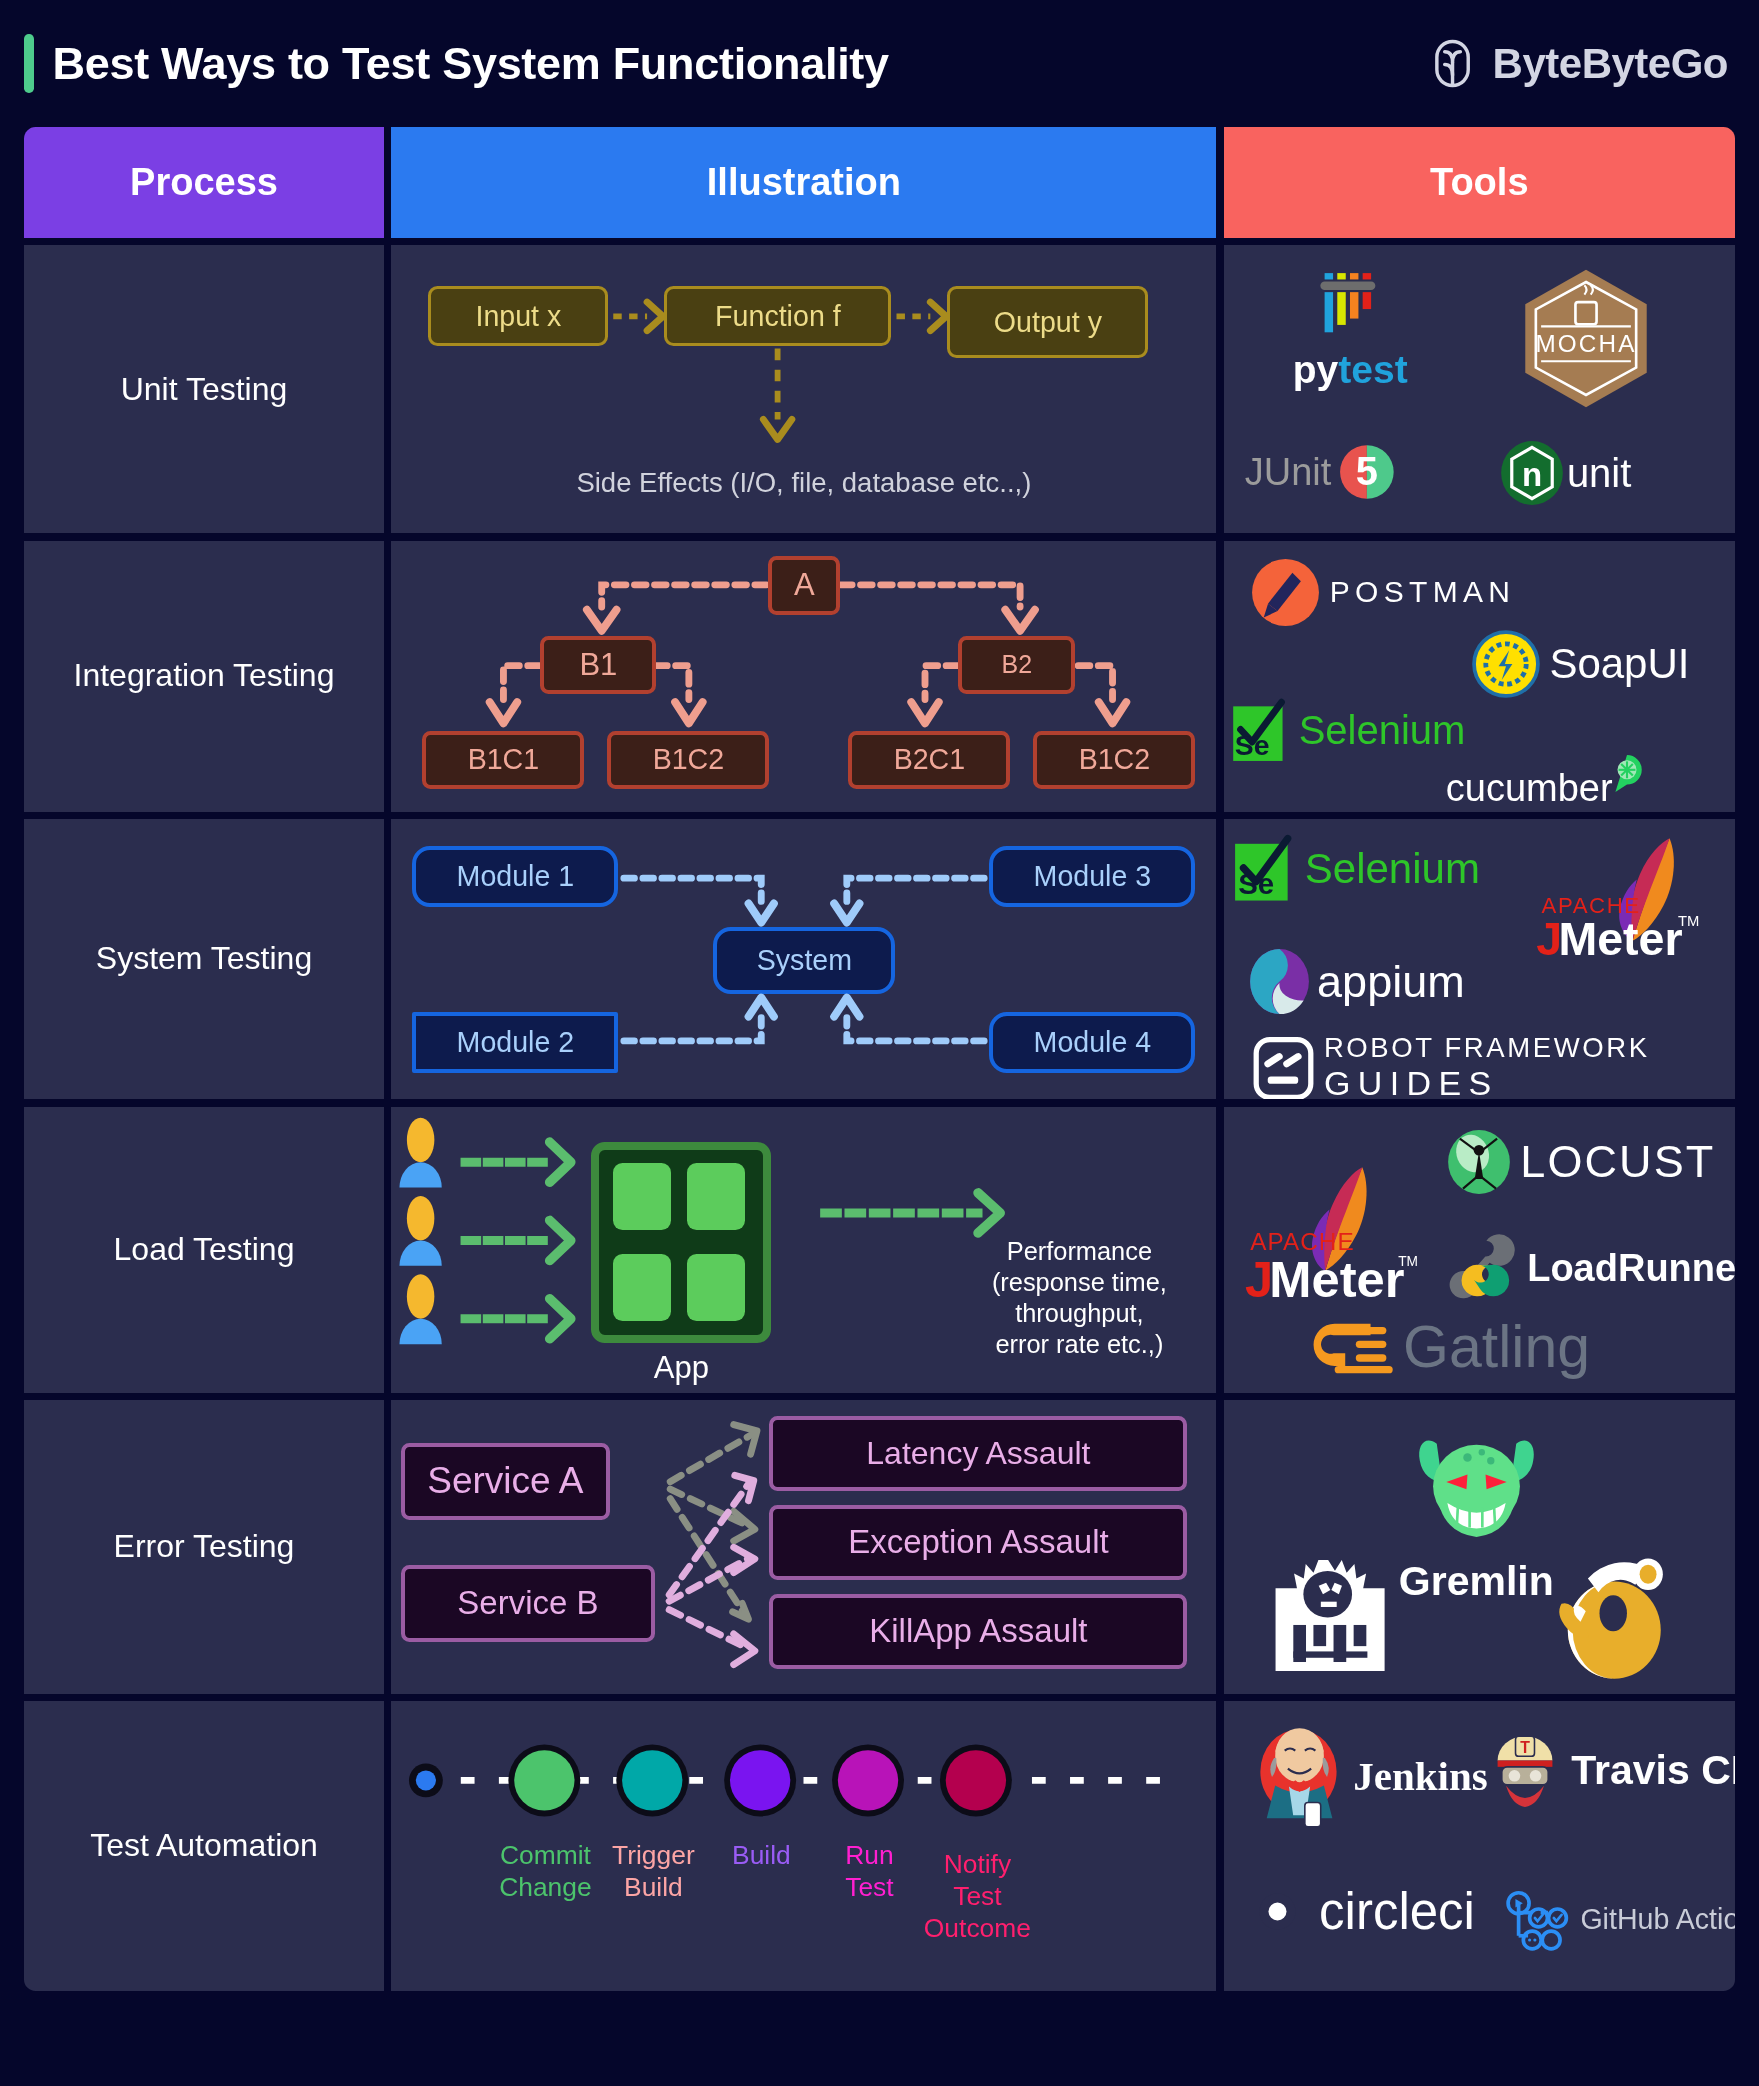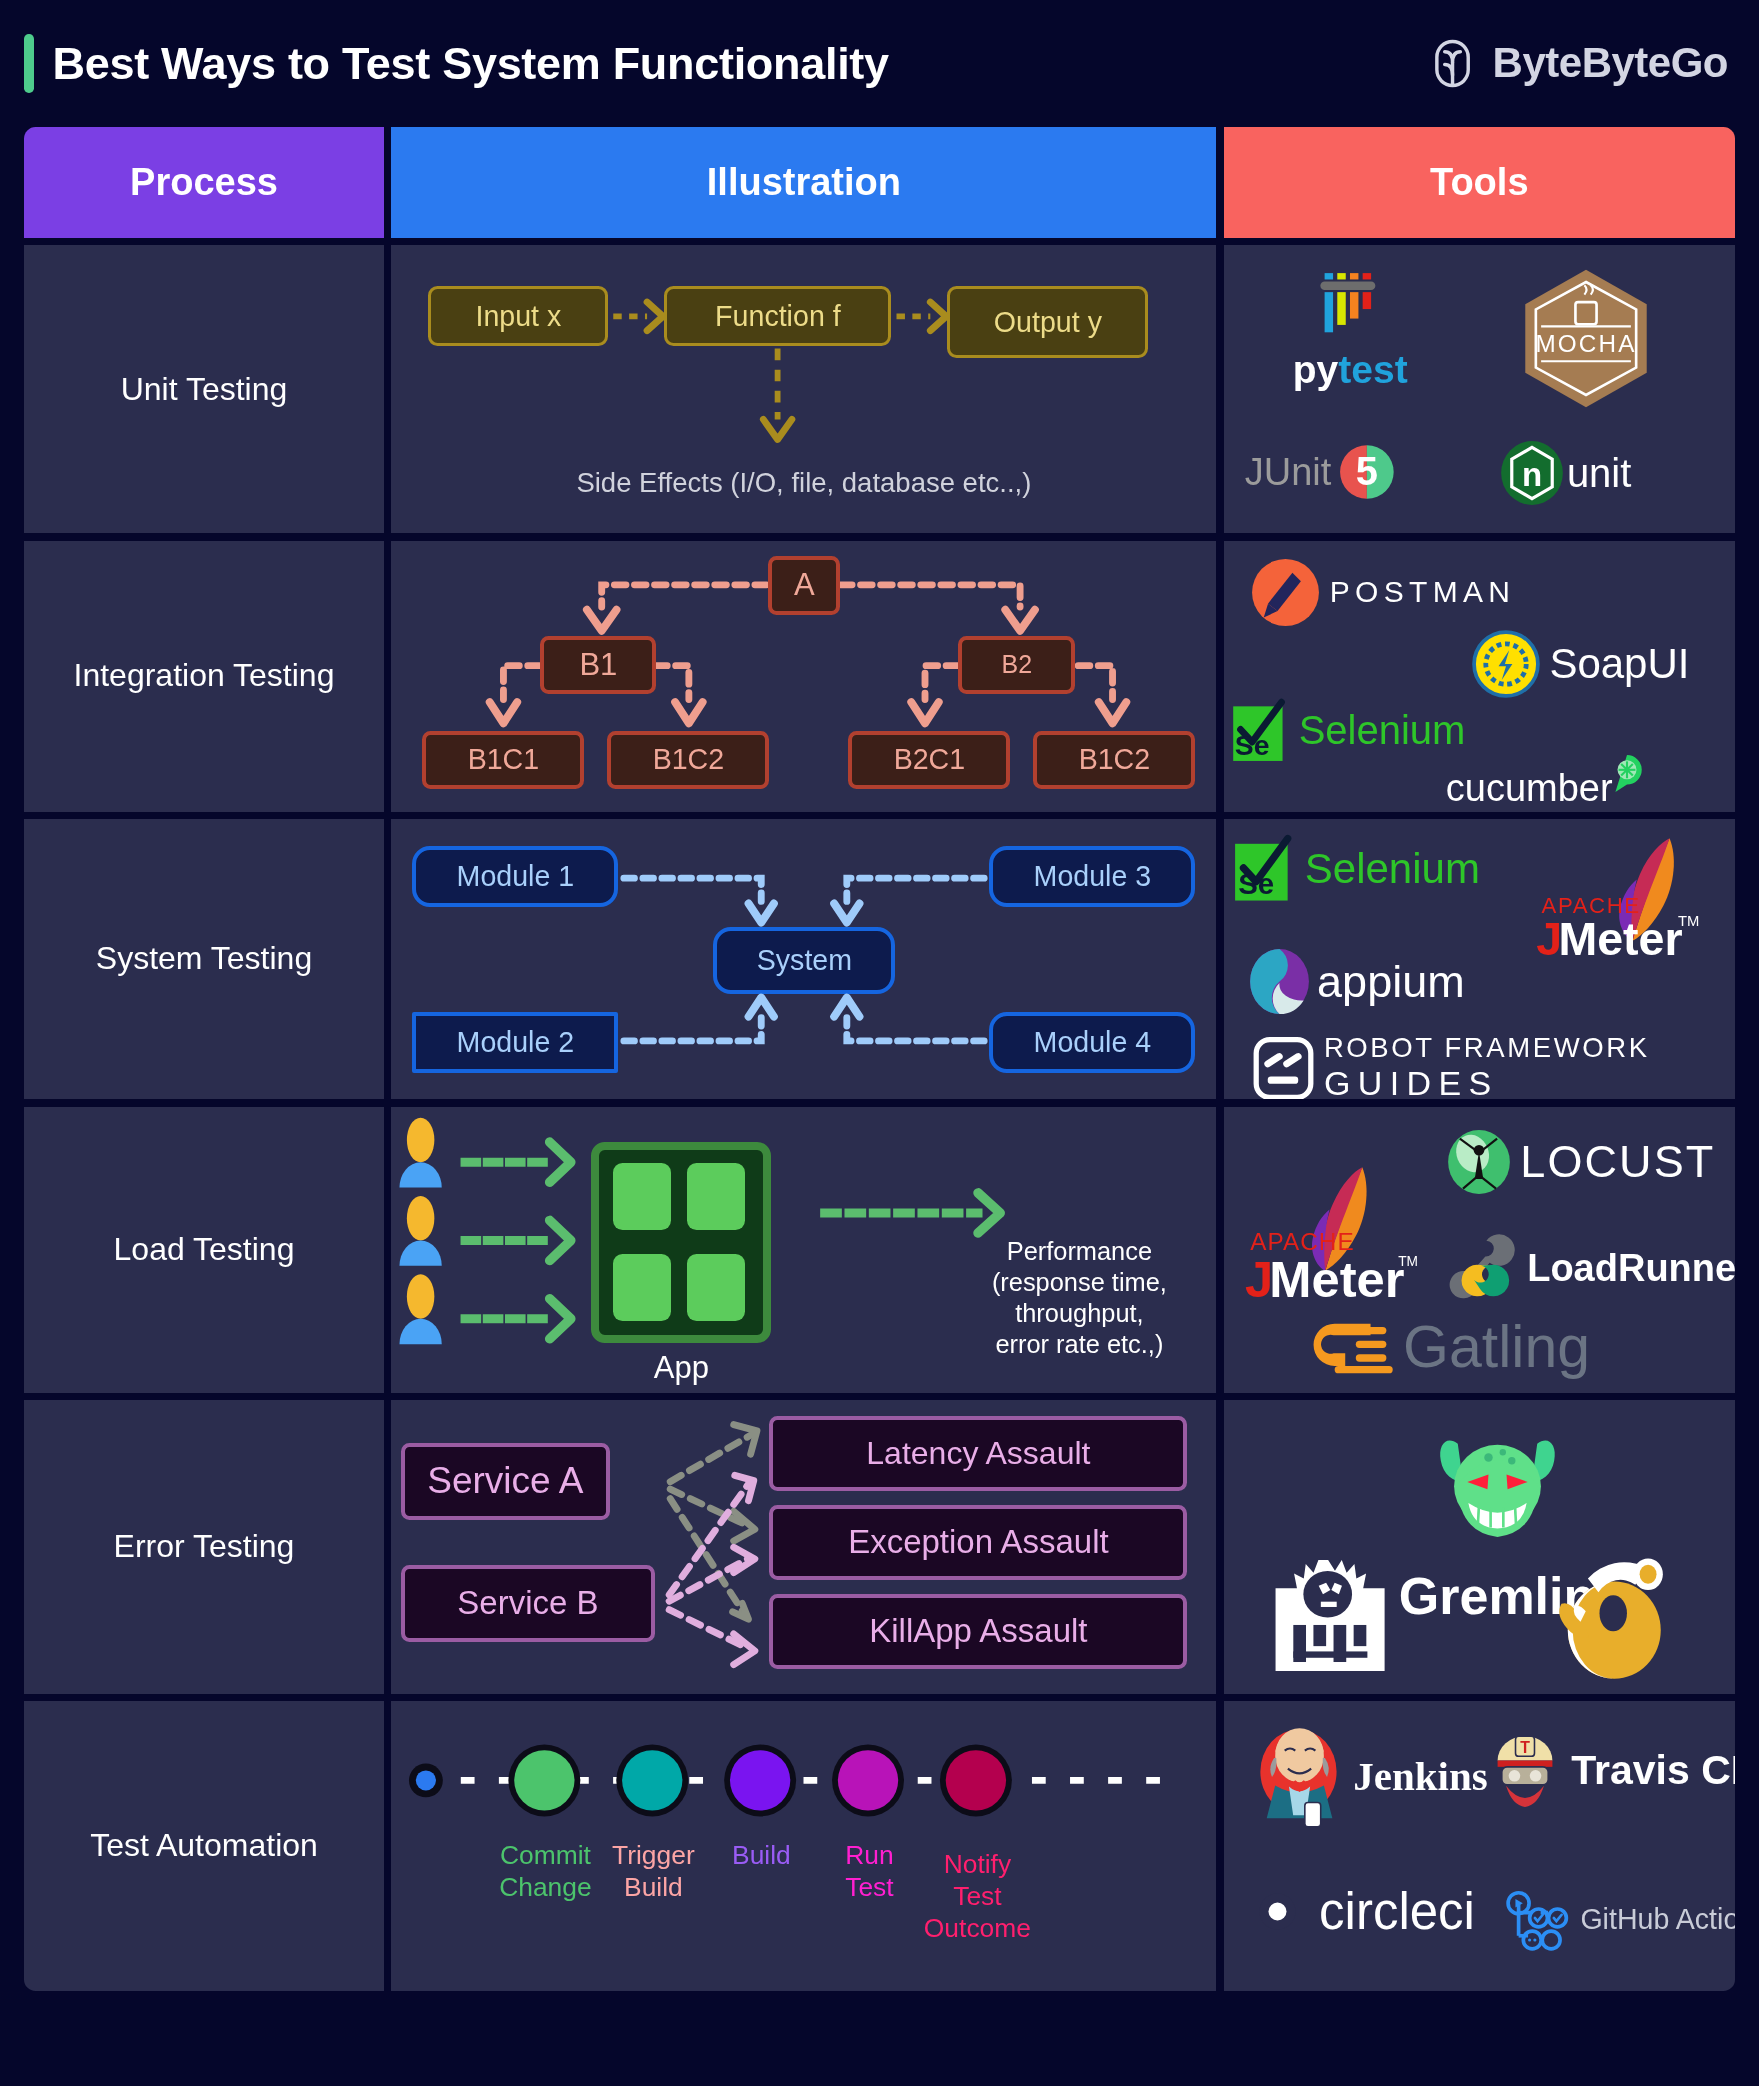--- a/index.html
+++ b/index.html
@@ -12,21 +12,21 @@
   .page { position: relative; width: 1760px; height: 2087px; background: #05062b; }
 
   
   .hdr { display: flex; align-items: center; height: 127px; padding: 0 32px 0 24px; }
   .accent-bar { width: 9.5px; height: 59px; border-radius: 4.8px; background: #4ecb8c; flex: 0 0 auto; }
   .hdr-title {
     margin-left: 19px; color: #ffffff; font-size: 45px; font-weight: bold;
     letter-spacing: -0.3px; white-space: nowrap;
   }
   .hdr-spacer { flex: 1 1 auto; }
-  .brand { display: flex; gap: 13.8px; }
+  .brand { display: flex; align-items: center; gap: 13.8px; }
   .brand-mark { width: 49px; height: 49px; }
   .brand-name { color: #d3d5e3; font-size: 42px; font-weight: bold; letter-spacing: -0.5px; }
 
   
   .tbl { position: relative; margin: 0 24px; width: 1711px; }
   .row { display: flex; gap: 7.4px; margin-bottom: 7.4px; }
   .col-process { width: 360px; flex: 0 0 360px; }
   .col-illus   { width: 825px; flex: 0 0 825px; }
   .col-tools   { width: 511px; flex: 0 0 511px; }
 
@@ -463,21 +463,21 @@
             <path d="M78 96 L118 82 L116 110 Z" fill="#ff1f3a"></path>
             <path d="M192 96 L152 82 L154 110 Z" fill="#ff1f3a"></path>
             <path d="M80 136 q55 36 110 0 q-8 46 -55 48 q-47 -2 -55 -48 z" fill="#fff"></path>
             <g stroke="#5fe089" stroke-width="5">
               <line x1="100" y1="140" x2="98" y2="176"></line>
                 <line x1="122" y1="144" x2="122" y2="182"></line>
               <line x1="146" y1="144" x2="146" y2="182"></line>
                 <line x1="168" y1="140" x2="170" y2="176"></line>
             </g>
           </svg>
-          <span class="logo-txt" style="color:#fff;font-size:52px;margin-top:13px">Gremlin</span>
+          <span class="logo-txt" style="color:#fff;font-size:41px;margin-top:5px">Gremlin</span>
         </div>
 
         <div class="logo" style="left:48px;top:153px;flex-direction:column;align-items:center">
           <svg width="122" height="127" style="position:relative" viewBox="0 0 230 240">
             <path d="M115 10 l14 22 14 -22 10 26 16 -18 4 30 20 -10 -6 30 h44 v170 h-224 v-170 h44 l-6 -30 20 10 4 -30 16 18 10 -26 z" fill="#fff" transform="translate(0,4) scale(0.92)"></path>
             <ellipse cx="105" cy="78" rx="46" ry="44" fill="#2b2d4e"></ellipse>
             <polygon points="88,62 102,56 110,70 96,78" fill="#fff"></polygon>
             <polygon points="118,56 132,62 126,78 112,70" fill="#fff"></polygon>
             <rect x="92" y="92" width="30" height="10" fill="#fff"></rect>
             <g fill="#2b2d4e">

